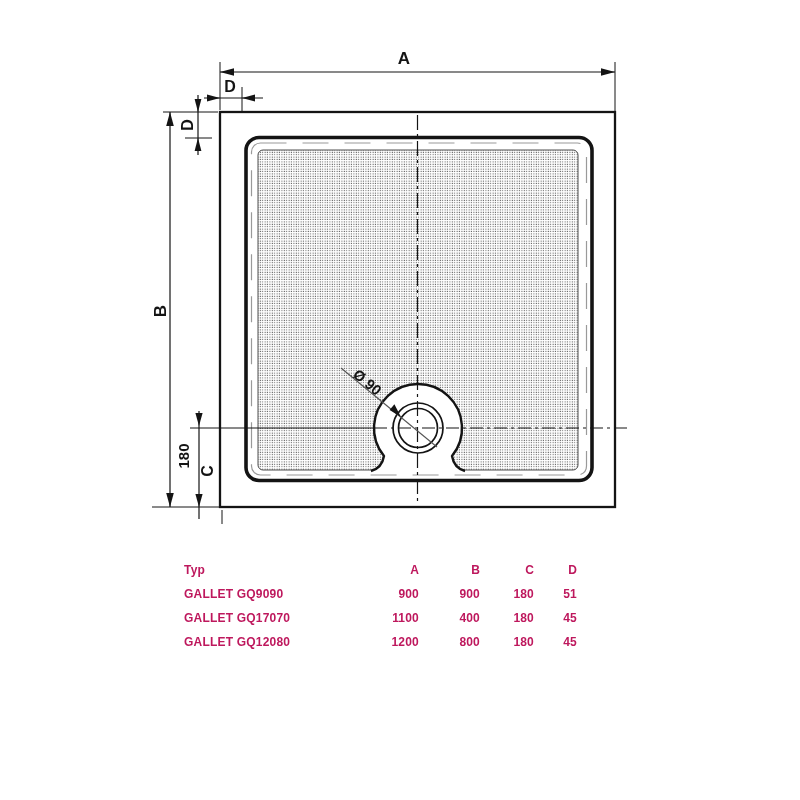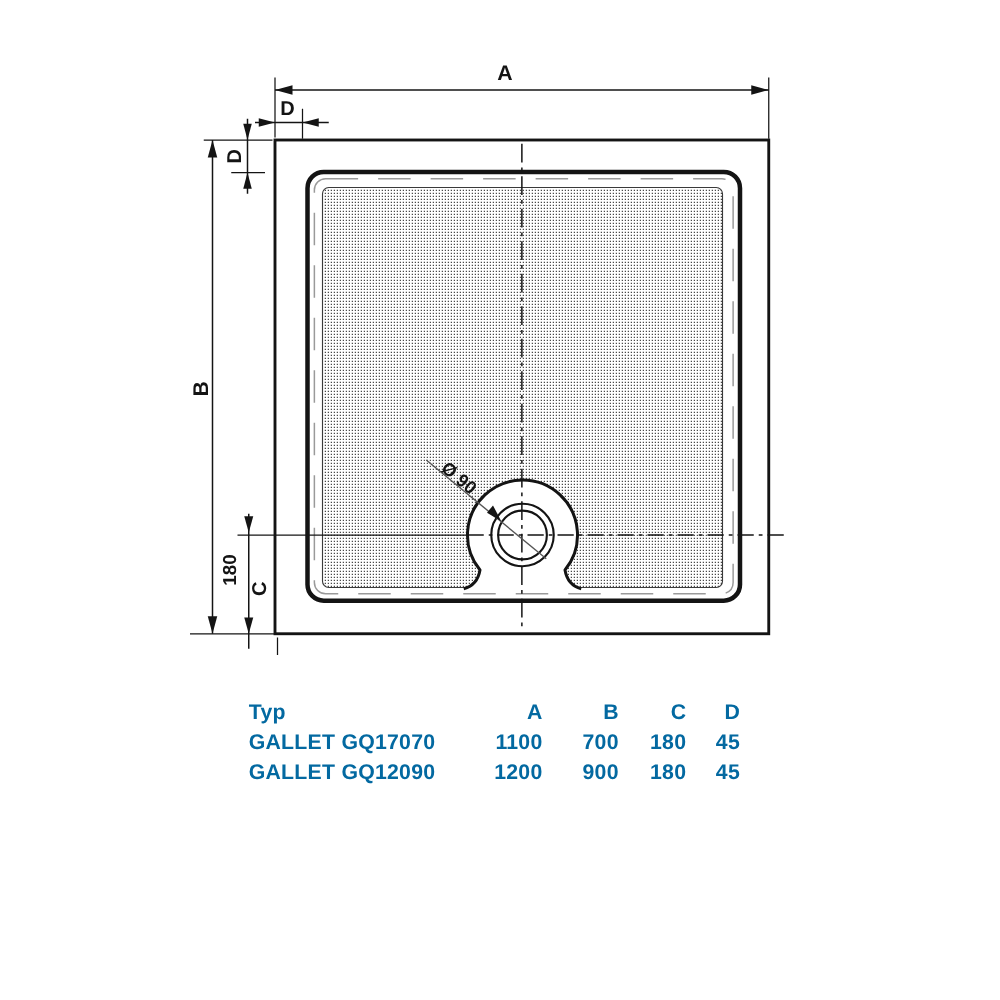--- a/index.html
+++ b/index.html
@@ -13,25 +13,25 @@
   #drawing{
     position:absolute;left:0;top:0;
   }
   svg text{
     fill:#141414;
     font-family:"Liberation Sans", sans-serif;
     font-weight:bold;
   }
   .spec-table{
     position:absolute;
-    left:199px;top:558px;
+    left:184px;top:558px;
     border-collapse:collapse;
-    font-size:17px;
+    font-size:12px;
     font-weight:bold;
-    color:#0369a1;
+    color:#be185d;
     letter-spacing:0.2px;
     line-height:24px;
   }
   .spec-table td, .spec-table th{
     padding:0;margin:0;
     height:24px;
     white-space:nowrap;
     font-weight:bold;
     text-align:right;
     vertical-align:middle;
@@ -130,27 +130,34 @@
     <tr>
       <th class="col-typ">Typ</th>
       <th class="col-a">A</th>
       <th class="col-b">B</th>
       <th class="col-c">C</th>
       <th class="col-d">D</th>
     </tr>
   </thead>
   <tbody>
     <tr>
+      <td class="col-typ">GALLET GQ9090</td>
+      <td class="col-a">900</td>
+      <td class="col-b">900</td>
+      <td class="col-c">180</td>
+      <td class="col-d">51</td>
+    </tr>
+    <tr>
       <td class="col-typ">GALLET GQ17070</td>
       <td class="col-a">1100</td>
-      <td class="col-b">700</td>
+      <td class="col-b">400</td>
       <td class="col-c">180</td>
       <td class="col-d">45</td>
     </tr>
     <tr>
-      <td class="col-typ">GALLET GQ12090</td>
+      <td class="col-typ">GALLET GQ12080</td>
       <td class="col-a">1200</td>
-      <td class="col-b">900</td>
+      <td class="col-b">800</td>
       <td class="col-c">180</td>
       <td class="col-d">45</td>
     </tr>
   </tbody>
 </table>
 
 </body></html>

